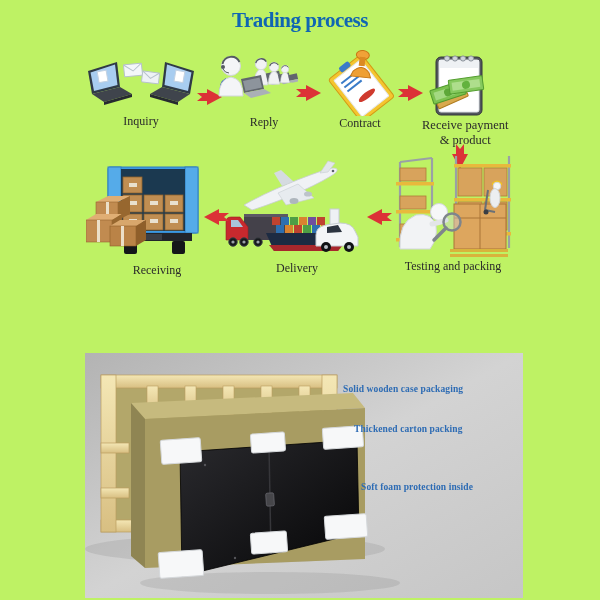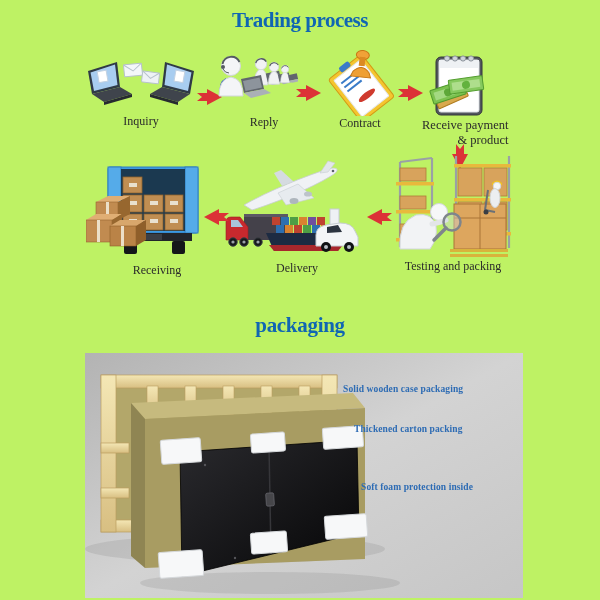--- a/index.html
+++ b/index.html
@@ -5,21 +5,21 @@
   html,body{margin:0;padding:0;background:#ffffff;}
   .canvas{position:relative;width:600px;height:600px;background:#bef264;
           font-family:Liberation Serif, serif;overflow:hidden;}
   .section-title{position:absolute;left:0;width:600px;text-align:center;
           font-weight:bold;color:#1066b3;}
   #trading-title{top:8px;font-size:21px;letter-spacing:-0.5px;}
   #packaging-title{top:313px;font-size:21px;letter-spacing:-0.3px;}
   .abs{position:absolute;}
   .step-label{position:absolute;font-size:12px;color:#2b2b2b;white-space:nowrap;
           transform:translateX(-50%);}
-  .step-label.left-align{transform:none;text-align:right;font-size:12.5px;line-height:14.5px;}
+  .step-label.left-align{transform:none;text-align:center;font-size:12.5px;line-height:14.5px;}
   .photo{position:absolute;left:85px;top:353px;width:526px;height:245px;}
   .annotation{position:absolute;font-size:9.5px;font-weight:bold;color:#2e6cb4;
           white-space:nowrap;letter-spacing:0.1px;}
   svg{display:block;}
 </style>
 </head>
 <body>
 
 <div class="canvas">
 
@@ -315,21 +315,20 @@
       <polygon points="26,56 36,50 36,72 26,78" fill="#97672f"></polygon>
       <rect x="11" y="56" width="3" height="22" fill="#ecdfc8"></rect>
       <polygon points="24,62 34,56 60,56 50,62" fill="#d8a76c"></polygon>
       <rect x="24" y="62" width="26" height="20" fill="#ba8347" stroke="#8f5f2a" stroke-width="0.6"></rect>
       <polygon points="50,62 60,56 60,76 50,82" fill="#8f5f2a"></polygon>
       <rect x="35" y="62" width="3" height="20" fill="#ecdfc8"></rect>
     </g>
   </svg>
   <div class="step-label" style="left:157px;top:263px">Receiving</div>
 
-  <div class="section-title" id="packaging-title">packaging</div>
 
   <div class="photo">
     <svg width="438" height="245" viewBox="0 0 438 245">
       <defs>
         <linearGradient id="pbg" x1="0" y1="0" x2="1" y2="1">
           <stop offset="0" stop-color="#b3b3b3"></stop>
           <stop offset="0.5" stop-color="#d3d3d3"></stop>
           <stop offset="1" stop-color="#c6c6c6"></stop>
         </linearGradient>
         <linearGradient id="wood" x1="0" y1="0" x2="0" y2="1">

